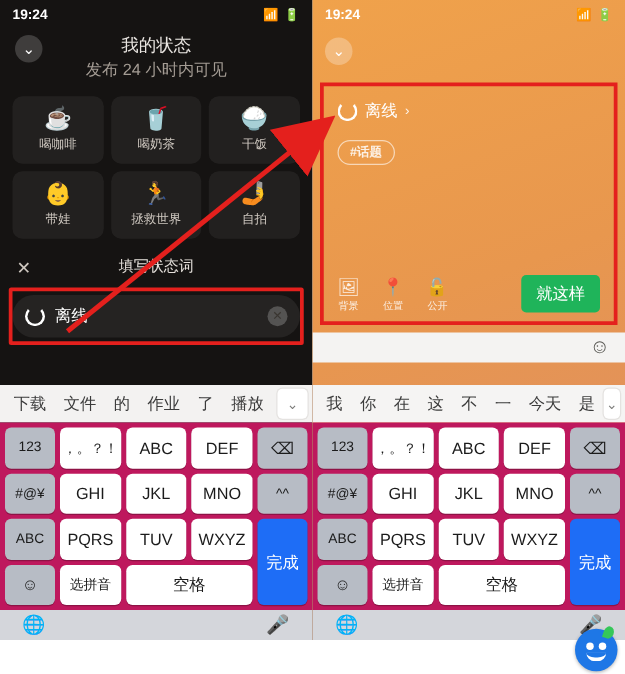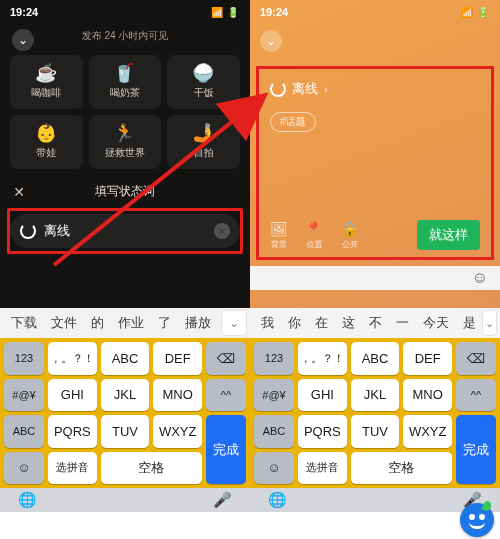--- a/index.html
+++ b/index.html
@@ -47,21 +47,21 @@
   }
   .title-row { text-align: center; position: relative; }
   .back-chevron {
     position: absolute; left: 2px; top: 0;
     width: 22px; height: 22px; border-radius: 50%;
     background: rgba(255,255,255,0.18);
     display: flex; align-items: center; justify-content: center;
     color: #fff; font-size: 12px;
   }
   .title-main { font-size: 14px; color: #e9e5e1; }
-  .title-sub { font-size: 10px; color: #a49c94; margin-top: 1px; }
+  .title-sub { font-size: 13px; color: #a49c94; margin-top: 1px; }
 
   .status-grid {
     display: grid;
     grid-template-columns: repeat(3, 1fr);
     gap: 6px;
     margin-top: 12px;
   }
   .status-cell {
     background: rgba(255,255,255,0.06);
     border-radius: 8px;
@@ -141,20 +141,21 @@
   .r-placeholder { margin-top: 30px; font-size: 15px; color: rgba(255,255,255,0.75); }
   .r-tag {
     margin-top: 14px;
     display: inline-block;
     border: 1px solid rgba(255,255,255,0.6);
     border-radius: 11px;
     padding: 2px 9px;
     font-size: 10px;
     color: rgba(255,255,255,0.85);
     align-self: flex-start;
+    font-weight: bold;
   }
   .r-bottom {
     margin-top: auto;
     display: flex; align-items: flex-end; gap: 18px;
   }
   .r-opt { display: flex; flex-direction: column; align-items: center; gap: 2px; font-size: 8px; color: rgba(255,255,255,0.85); }
   .r-opt .ic { font-size: 14px; }
   .r-spacer { flex: 1; }
   .r-confirm {
     background: #1fb45a;
@@ -192,21 +193,21 @@
     width: 24px; height: 24px;
     background: #fff; border-radius: 4px;
     display: flex; align-items: center; justify-content: center;
     font-size: 11px; color: #7a7a78;
     box-shadow: 0 0 0 1px #e4e2e0;
   }
 
   
   .keyboard {
     position: absolute; left: 0; right: 0; top: 338px; bottom: 24px;
-    background: #eab308;
+    background: #be185d;
     padding: 4px;
     display: grid;
     grid-template-columns: 40px 1fr 1fr 1fr 40px;
     grid-template-rows: repeat(4, 1fr);
     gap: 4px;
     z-index: 2;
   }
   .key {
     background: #fff;
     border-radius: 5px;
@@ -282,20 +283,21 @@
         <span class="sb-signal">📶</span>
         <span class="sb-batt">🔋</span>
       </span>
     </div>
 
     <div class="left-top">
       <div class="title-row">
         <div class="back-chevron">
           <span>⌄</span>
         </div>
+        <div class="title-main">我的状态</div>
         <div class="title-sub">发布 24 小时内可见</div>
       </div>
 
       <div class="status-grid">
         <div class="status-cell">
           <span class="ic">☕</span>
           <span>喝咖啡</span>
         </div>
         <div class="status-cell">
           <span class="ic">🥤</span>

